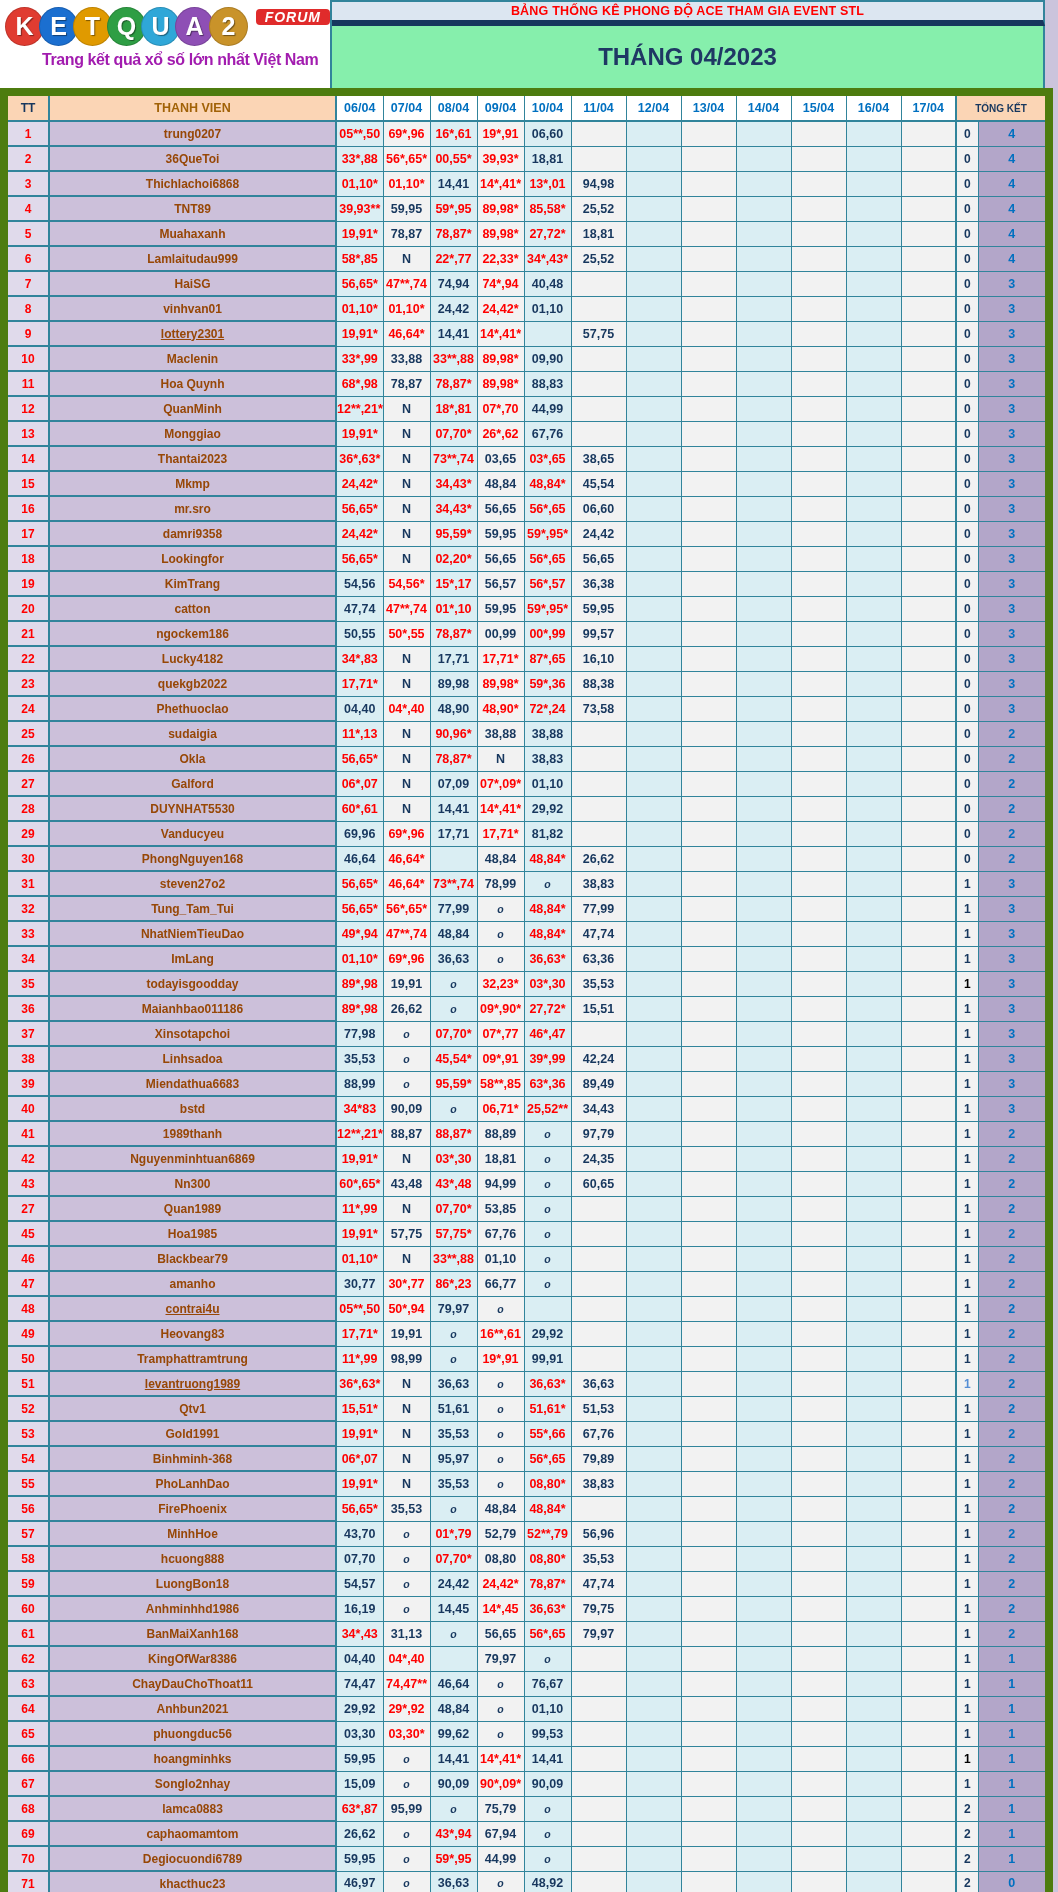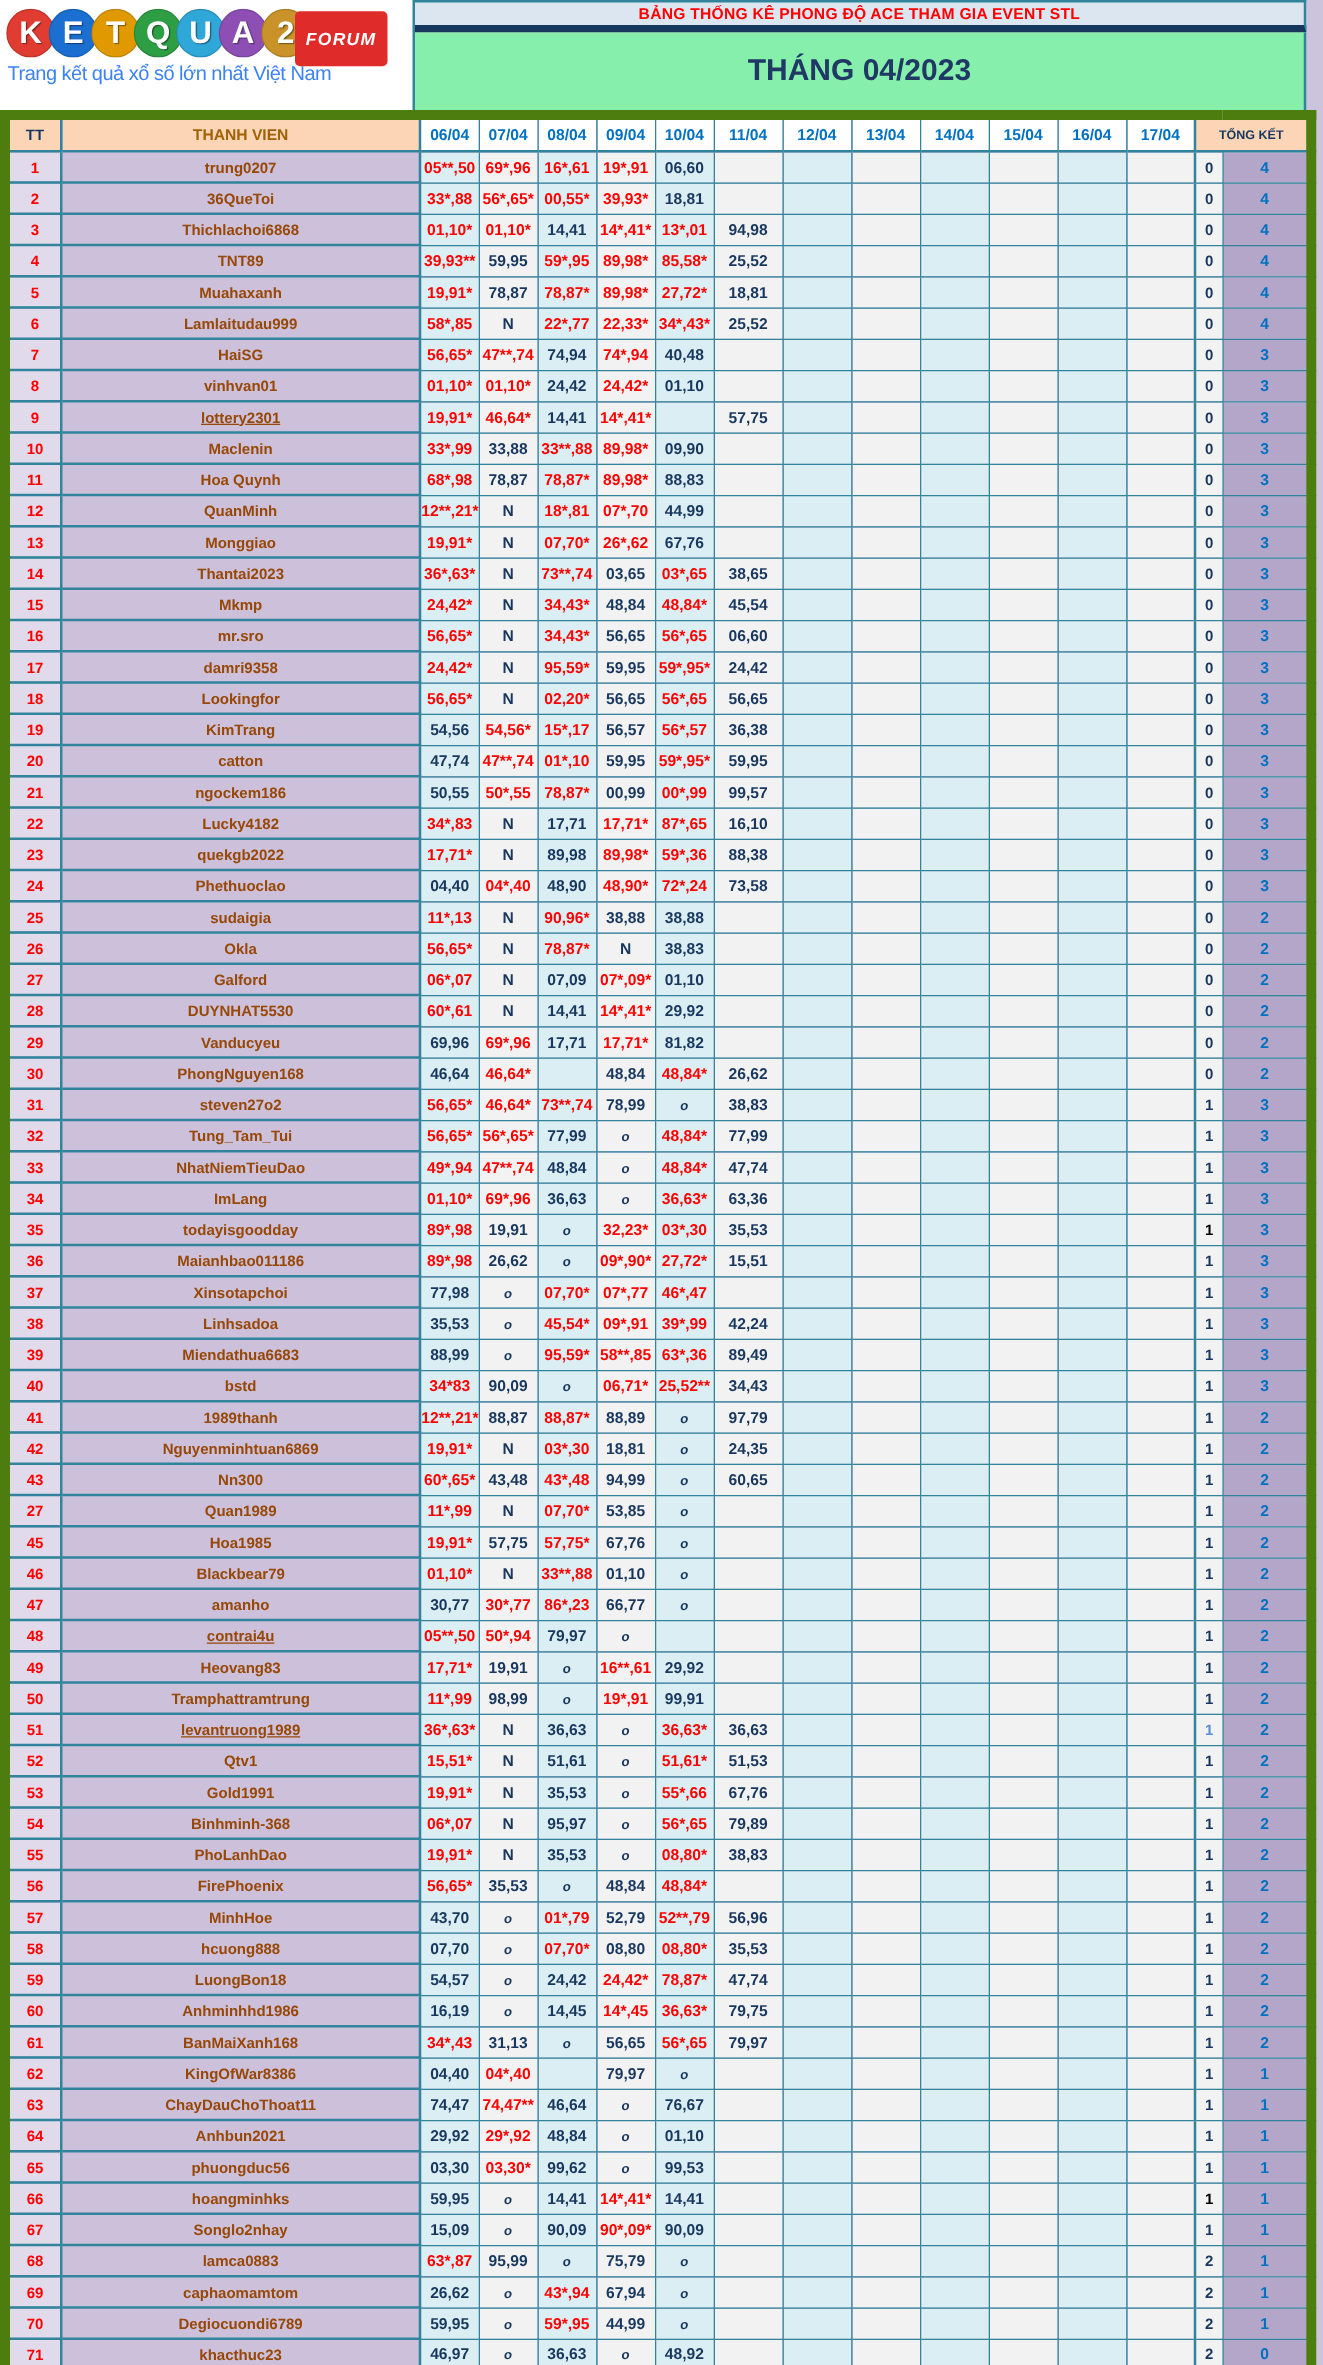--- a/index.html
+++ b/index.html
@@ -3,22 +3,22 @@
 <meta charset="utf-8">
 <style>
   html,body{margin:0;padding:0;}
   body{width:1058px;background:#CBC4DC;font-family:"Liberation Sans",sans-serif;}
   .sheet{width:1045px;}
   
   .top{display:flex;height:88px;}
   .logo{width:332px;background:#ffffff;position:relative;box-sizing:border-box;border-right:2px solid #31849B;}
   .letters{display:flex;align-items:center;padding:7px 0 0 10px;}
   .letter{width:37px;height:37px;border-radius:50%;color:#fff;font-weight:bold;font-size:25px;display:flex;align-items:center;justify-content:center;margin-left:-5px;text-shadow:1px 1px 1px rgba(0,0,0,.45);border:1px solid rgba(0,0,0,.15);}
-  .forum{position:absolute;top:9px;right:20px;background:#E02B2B;color:#fff;font-style:italic;font-weight:bold;font-size:14px;padding:14px 9px;border-radius:4px;letter-spacing:1px;}
-  .tagline{font-weight:normal;color:#3b82f6;font-size:16px;padding:5px 0 0 6px;letter-spacing:-0.4px;white-space:nowrap;}
+  .forum{position:absolute;top:9px;right:0;background:#E02B2B;color:#fff;font-style:italic;font-weight:bold;font-size:14px;padding:0 9px;border-radius:4px;letter-spacing:1px;}
+  .tagline{font-weight:bold;color:#a21caf;font-size:16px;padding:5px 0 0 6px;letter-spacing:-0.4px;white-space:nowrap;margin-left:36px;}
   .bannercol{flex:1;display:flex;flex-direction:column;}
   .banner{background:#DCE6F1;height:26px;border-bottom:6px solid #17375E;display:flex;align-items:center;justify-content:center;color:#FF0000;font-weight:bold;font-size:12.5px;letter-spacing:.2px;border-top:2px solid #31849B;border-right:2px solid #31849B;box-sizing:border-box;}
   .month{background:#86efac;flex:1;display:flex;align-items:center;justify-content:center;color:#1F3864;font-weight:bold;font-size:24px;border-right:2px solid #31849B;box-sizing:border-box;}
   
   table{border-collapse:collapse;table-layout:fixed;width:1045px;border:8px solid #4d7c0f;}
   th,td{border:1px solid #31849B;height:23px;text-align:center;padding:0;overflow:hidden;white-space:nowrap;}
   thead th{border-bottom:2px solid #31849B;border-top:2px solid #31849B;height:24px;}
   .h-tt,.h-member,.h-total{background:#FBD5B5;}
   .h-tt{color:#17375E;font-size:12px;}
   .h-member{color:#a16207;font-size:12.5px;border-left:2px solid #31849B;border-right:2px solid #31849B;margin-top:20px;}

